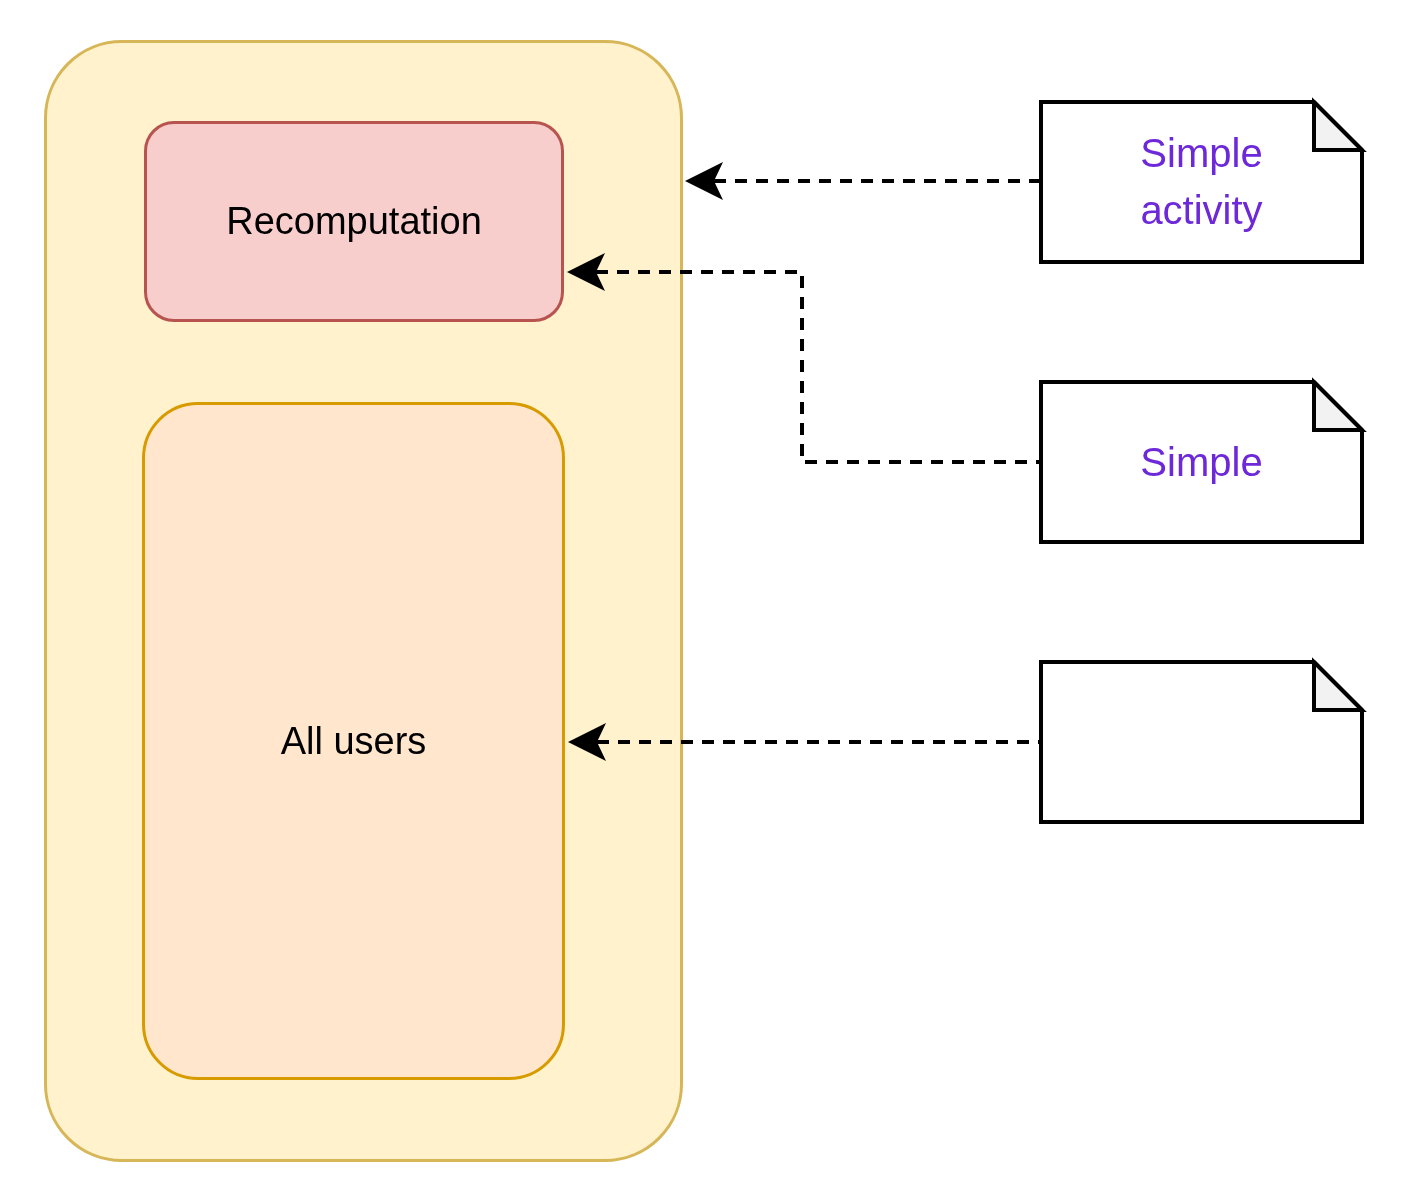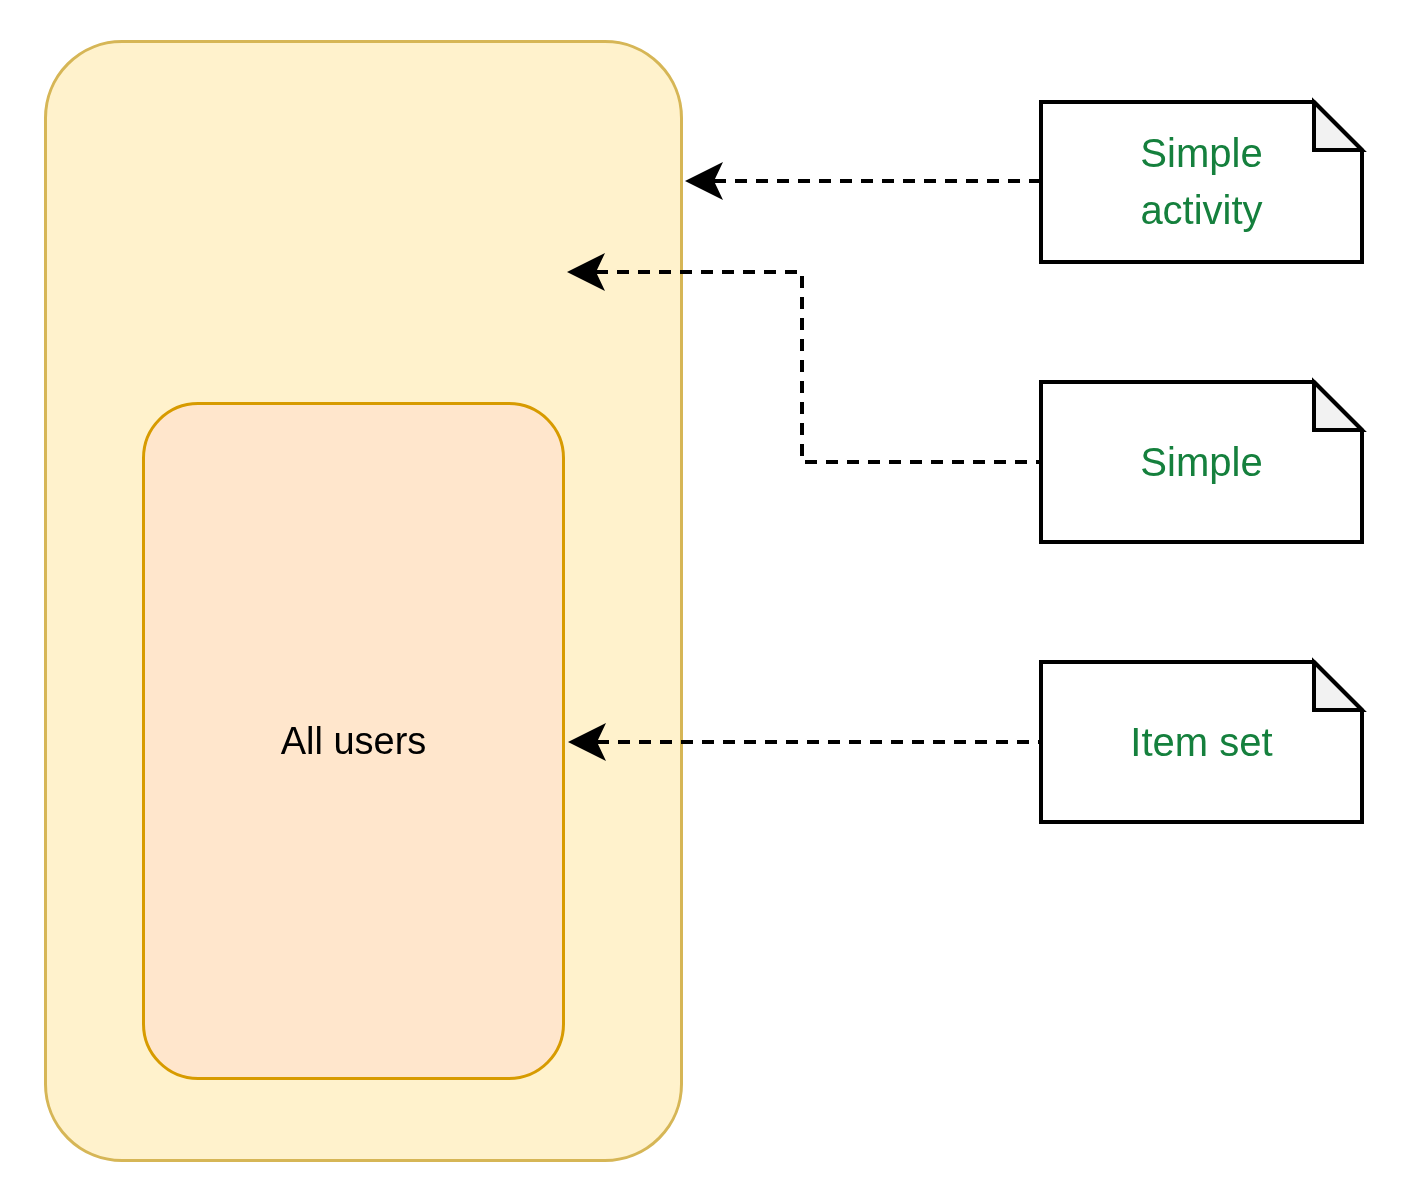--- a/index.html
+++ b/index.html
@@ -62,39 +62,42 @@
     width: 1404px;
     height: 1204px;
     pointer-events: none;
   }
   .note-label {
     position: absolute;
     display: flex;
     align-items: center;
     justify-content: center;
     text-align: center;
-    color: #15803d;
+    color: #6d28d9;
     font-size: 40px;
     line-height: 57px;
   }
   .note-label-simple-activity { left: 1041px; top: 102px; width: 321px; height: 160px; }
   .note-label-action          { left: 1041px; top: 382px; width: 321px; height: 160px; }
   .note-label-item-set        { left: 1041px; top: 662px; width: 321px; height: 160px; }
   .note-label .wrap-narrow {
     display: inline-block;
     max-width: 210px;
   }
 </style>
 </head>
 <body>
 
 <div class="canvas">
 
   <div class="shape outer-container"></div>
 
+  <div class="shape node node-recomputation">
+    <span>Recomputation</span>
+  </div>
 
   <div class="shape node node-all-users">
     <span>All users</span>
   </div>
 
   <svg class="edges-layer" viewBox="0 0 1404 1204">
 
     <g>
       <path d="M1041,102 L1314,102 L1362,150 L1362,262 L1041,262 Z" fill="#FFFFFF" stroke="#000000" stroke-width="4" stroke-linejoin="miter"></path>
       <path d="M1314,102 L1314,150 L1362,150 Z" fill="#F2F2F2" stroke="#000000" stroke-width="4" stroke-linejoin="miter"></path>
@@ -127,17 +130,14 @@
   </svg>
 
   <div class="note-label note-label-simple-activity">
     <span class="wrap-narrow">Simple activity</span>
   </div>
 
   <div class="note-label note-label-action">
     <span>Simple</span>
   </div>
 
-  <div class="note-label note-label-item-set">
-    <span>Item set</span>
-  </div>
 
 </div>
 
 </body></html>

